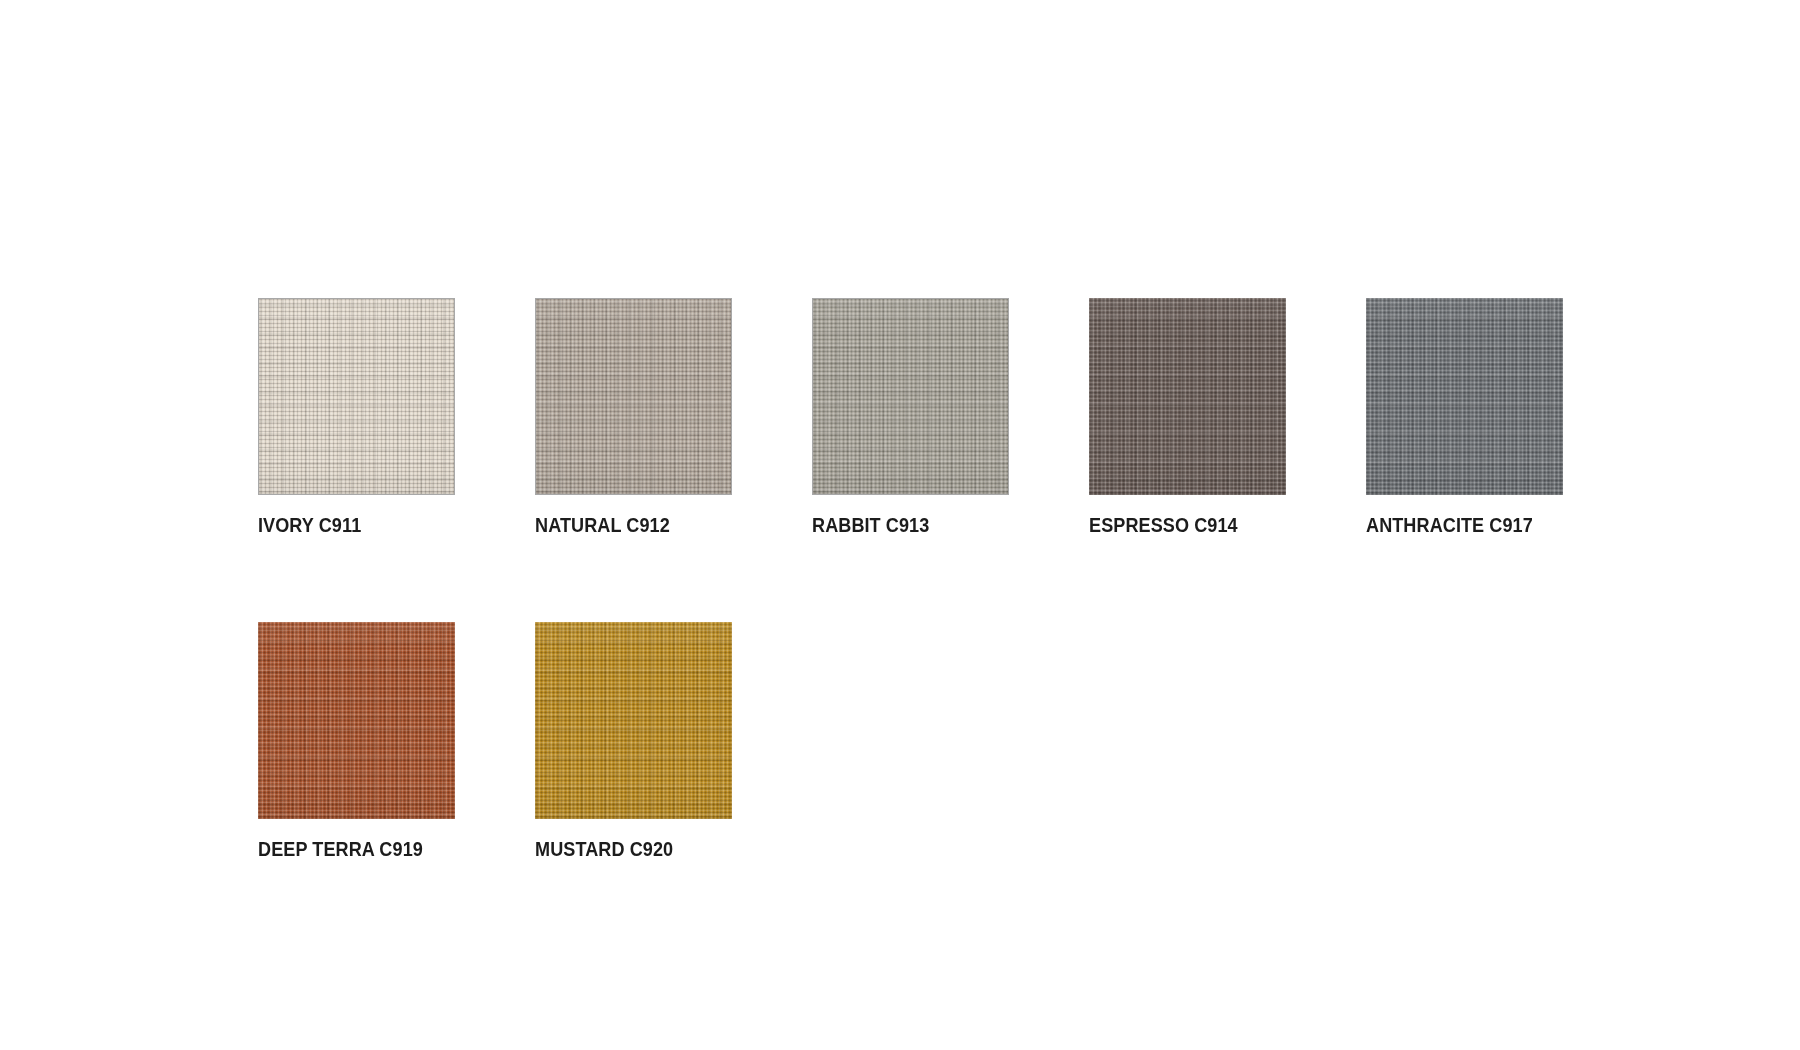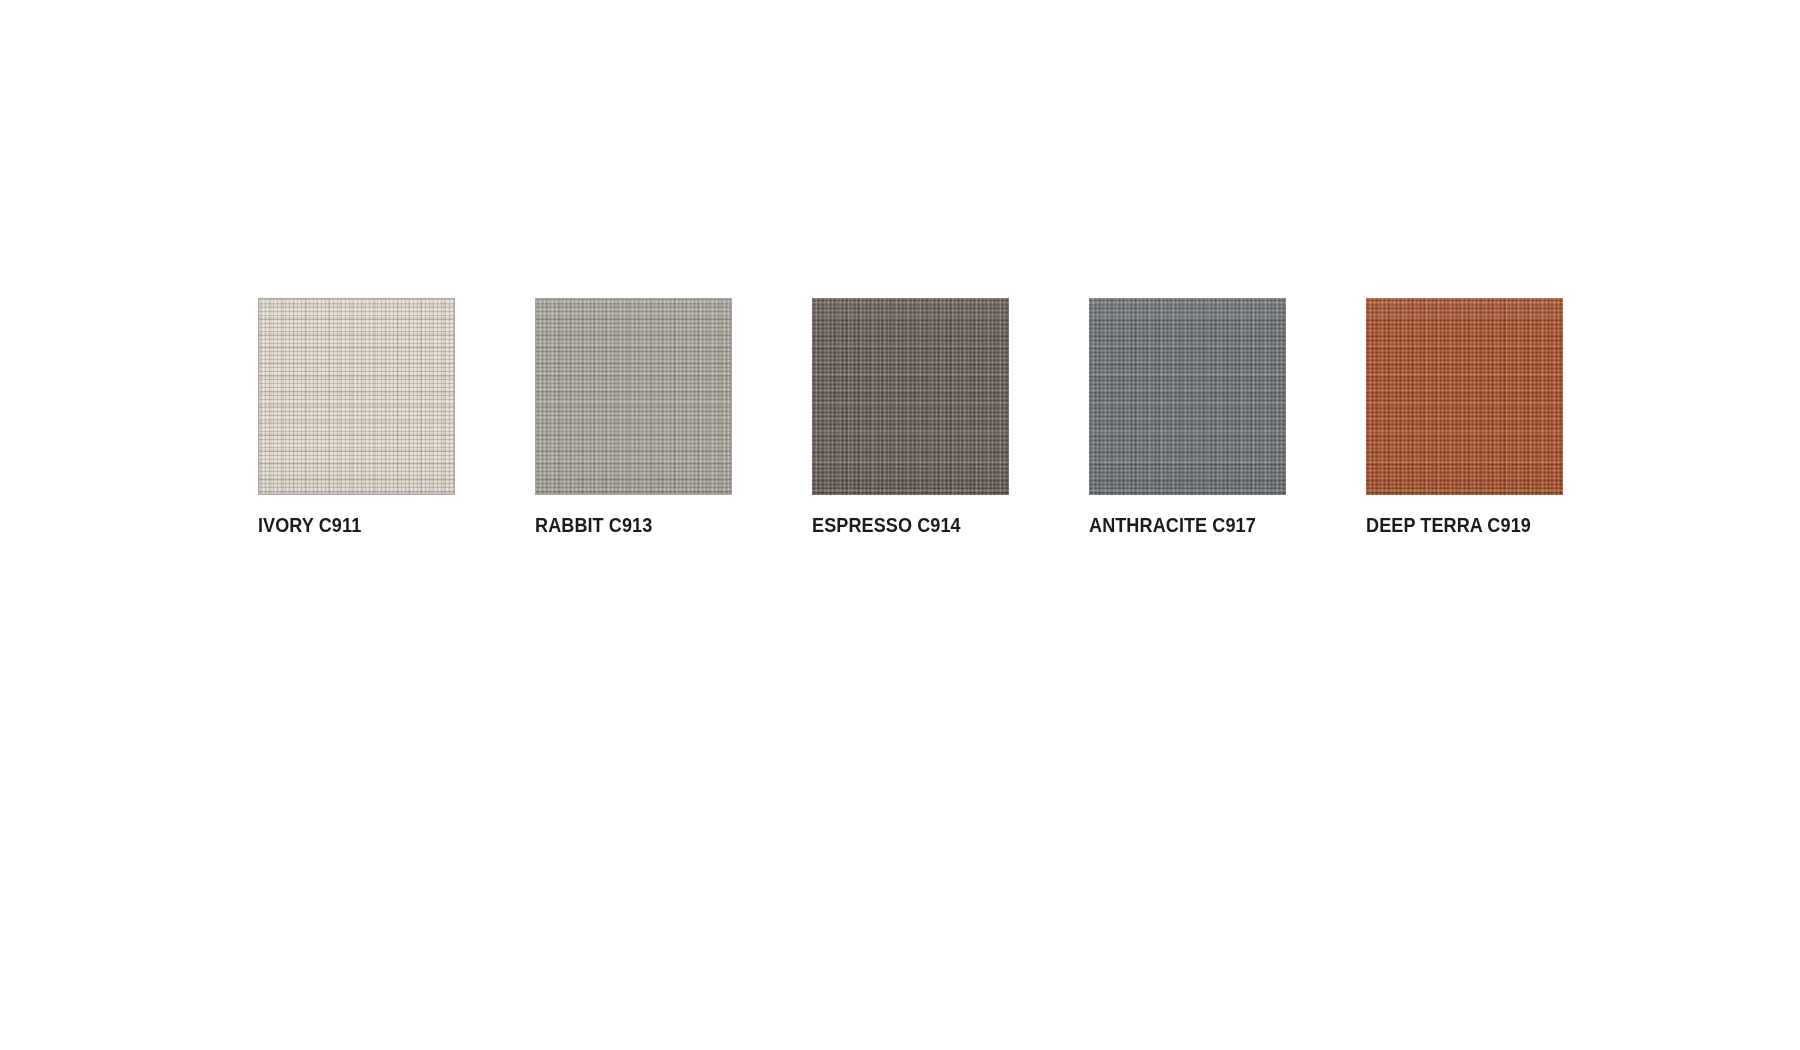--- a/index.html
+++ b/index.html
@@ -166,20 +166,29 @@
       <div class="swatch-cell">
         <div class="swatch-chip has-border" style="background-color: rgb(227, 218, 205);">
           <div class="weave-warp"></div>
           <div class="weave-weft"></div>
           <div class="weave-slub"></div>
           <div class="weave-shade"></div>
         </div>
         <div class="swatch-label">IVORY C911</div>
       </div>
       <div class="swatch-cell">
+        <div class="swatch-chip has-border" style="background-color: rgb(180, 169, 157);">
+          <div class="weave-warp"></div>
+          <div class="weave-weft"></div>
+          <div class="weave-slub"></div>
+          <div class="weave-shade"></div>
+        </div>
+        <div class="swatch-label">NATURAL C912</div>
+      </div>
+      <div class="swatch-cell">
         <div class="swatch-chip has-border" style="background-color: rgb(169, 165, 154);">
           <div class="weave-warp"></div>
           <div class="weave-weft"></div>
           <div class="weave-slub"></div>
           <div class="weave-shade"></div>
         </div>
         <div class="swatch-label">RABBIT C913</div>
       </div>
       <div class="swatch-cell">
         <div class="swatch-chip" style="background-color: rgb(106, 93, 87);">
@@ -200,19 +209,28 @@
         <div class="swatch-label">ANTHRACITE C917</div>
       </div>
       <div class="swatch-cell">
         <div class="swatch-chip" style="background-color: rgb(169, 82, 43);">
           <div class="weave-warp"></div>
           <div class="weave-weft"></div>
           <div class="weave-slub"></div>
           <div class="weave-shade"></div>
         </div>
         <div class="swatch-label">DEEP TERRA C919</div>
+      </div>
+      <div class="swatch-cell">
+        <div class="swatch-chip" style="background-color: rgb(189, 140, 30);">
+          <div class="weave-warp"></div>
+          <div class="weave-weft"></div>
+          <div class="weave-slub"></div>
+          <div class="weave-shade"></div>
+        </div>
+        <div class="swatch-label">MUSTARD C920</div>
       </div>
       <div class="swatch-cell is-empty">
         <div class="swatch-chip"></div>
         <div class="swatch-label"></div>
       </div>
     </div>
 </div>
 
 </body></html>

